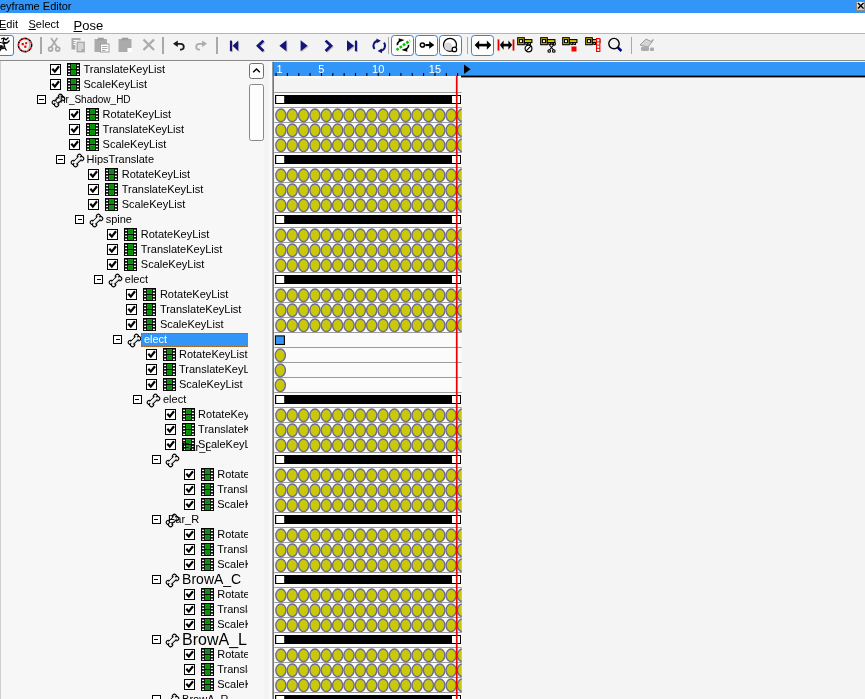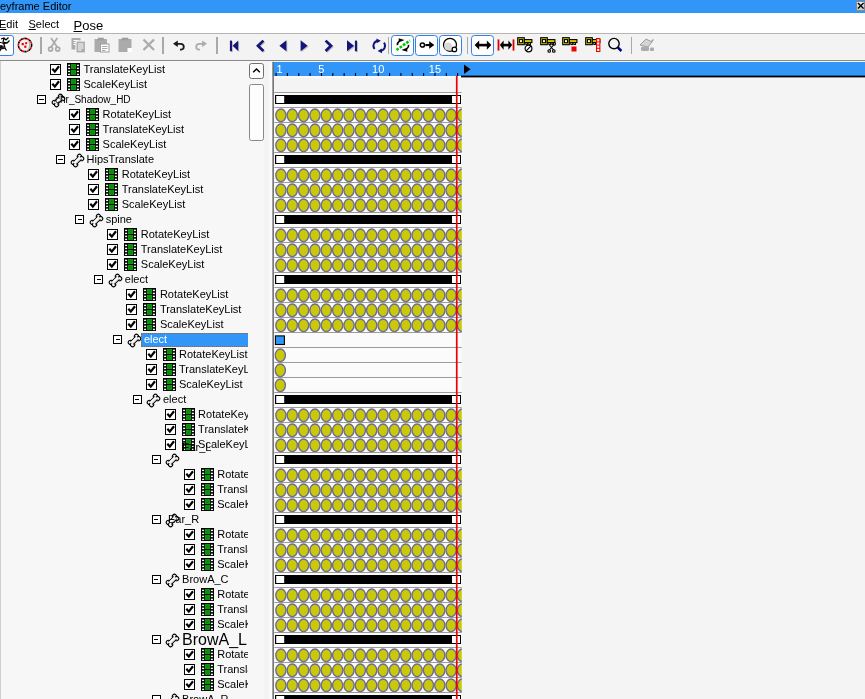--- a/index.html
+++ b/index.html
@@ -982,21 +982,21 @@
               <circle cx="3.2" cy="9.1" r="2.05"></circle>
               <circle cx="11.8" cy="5.9" r="2.05"></circle>
               <circle cx="11.8" cy="9.1" r="2.05"></circle>
             </g>
             <rect x="3.3" y="5.5" width="8.4" height="4.0" fill="#f2f2f2"></rect>
             <path d="M3.9 5.55 L11.1 5.55 M3.9 9.45 L11.1 9.45" stroke="#000" stroke-width="1.1" fill="none"></path>
             <path d="M4.2 6.6 L10.8 6.6" stroke="#fff" stroke-width="1.3" fill="none"></path>
             <path d="M4.6 8.6 L10.4 8.6" stroke="#c8c8c8" stroke-width="0.9" fill="none"></path>
           </g>
         </svg>
-<div style="position:absolute;left:181.1px;top:572.0px;height:15px;line-height:15px;font-size:11px;color:#000">BrowA_C</div>
+<div style="position:absolute;left:181.1px;top:572.0px;height:15px;line-height:15px;font-size:14px;color:#000">BrowA_C</div>
 <div style="position:absolute;left:182.7px;top:589.0px;width:11px;height:11px;background:#fff;border:1.2px solid #000;box-sizing:border-box">
           <svg width="9" height="9" viewBox="0 0 9 9" style="position:absolute;left:0px;top:0px">
             <path d="M1.3 3.8 L3.8 6.6 L8.0 1.2" stroke="#000" stroke-width="2.2" fill="none"></path>
           </svg>
         </div>
 <svg width="13" height="13" viewBox="0 0 13 13" style="position:absolute;left:199.7px;top:588.0px">
           <rect x="0" y="0" width="13" height="13" fill="#000"></rect>
           <rect x="3.9" y="1.1" width="5.2" height="4.9" fill="#0aa00a"></rect>
           <rect x="4.6" y="1.8" width="3.8" height="3.5" fill="#0c8c0c"></rect>
           <rect x="3.9" y="7.0" width="5.2" height="4.9" fill="#0aa00a"></rect>

